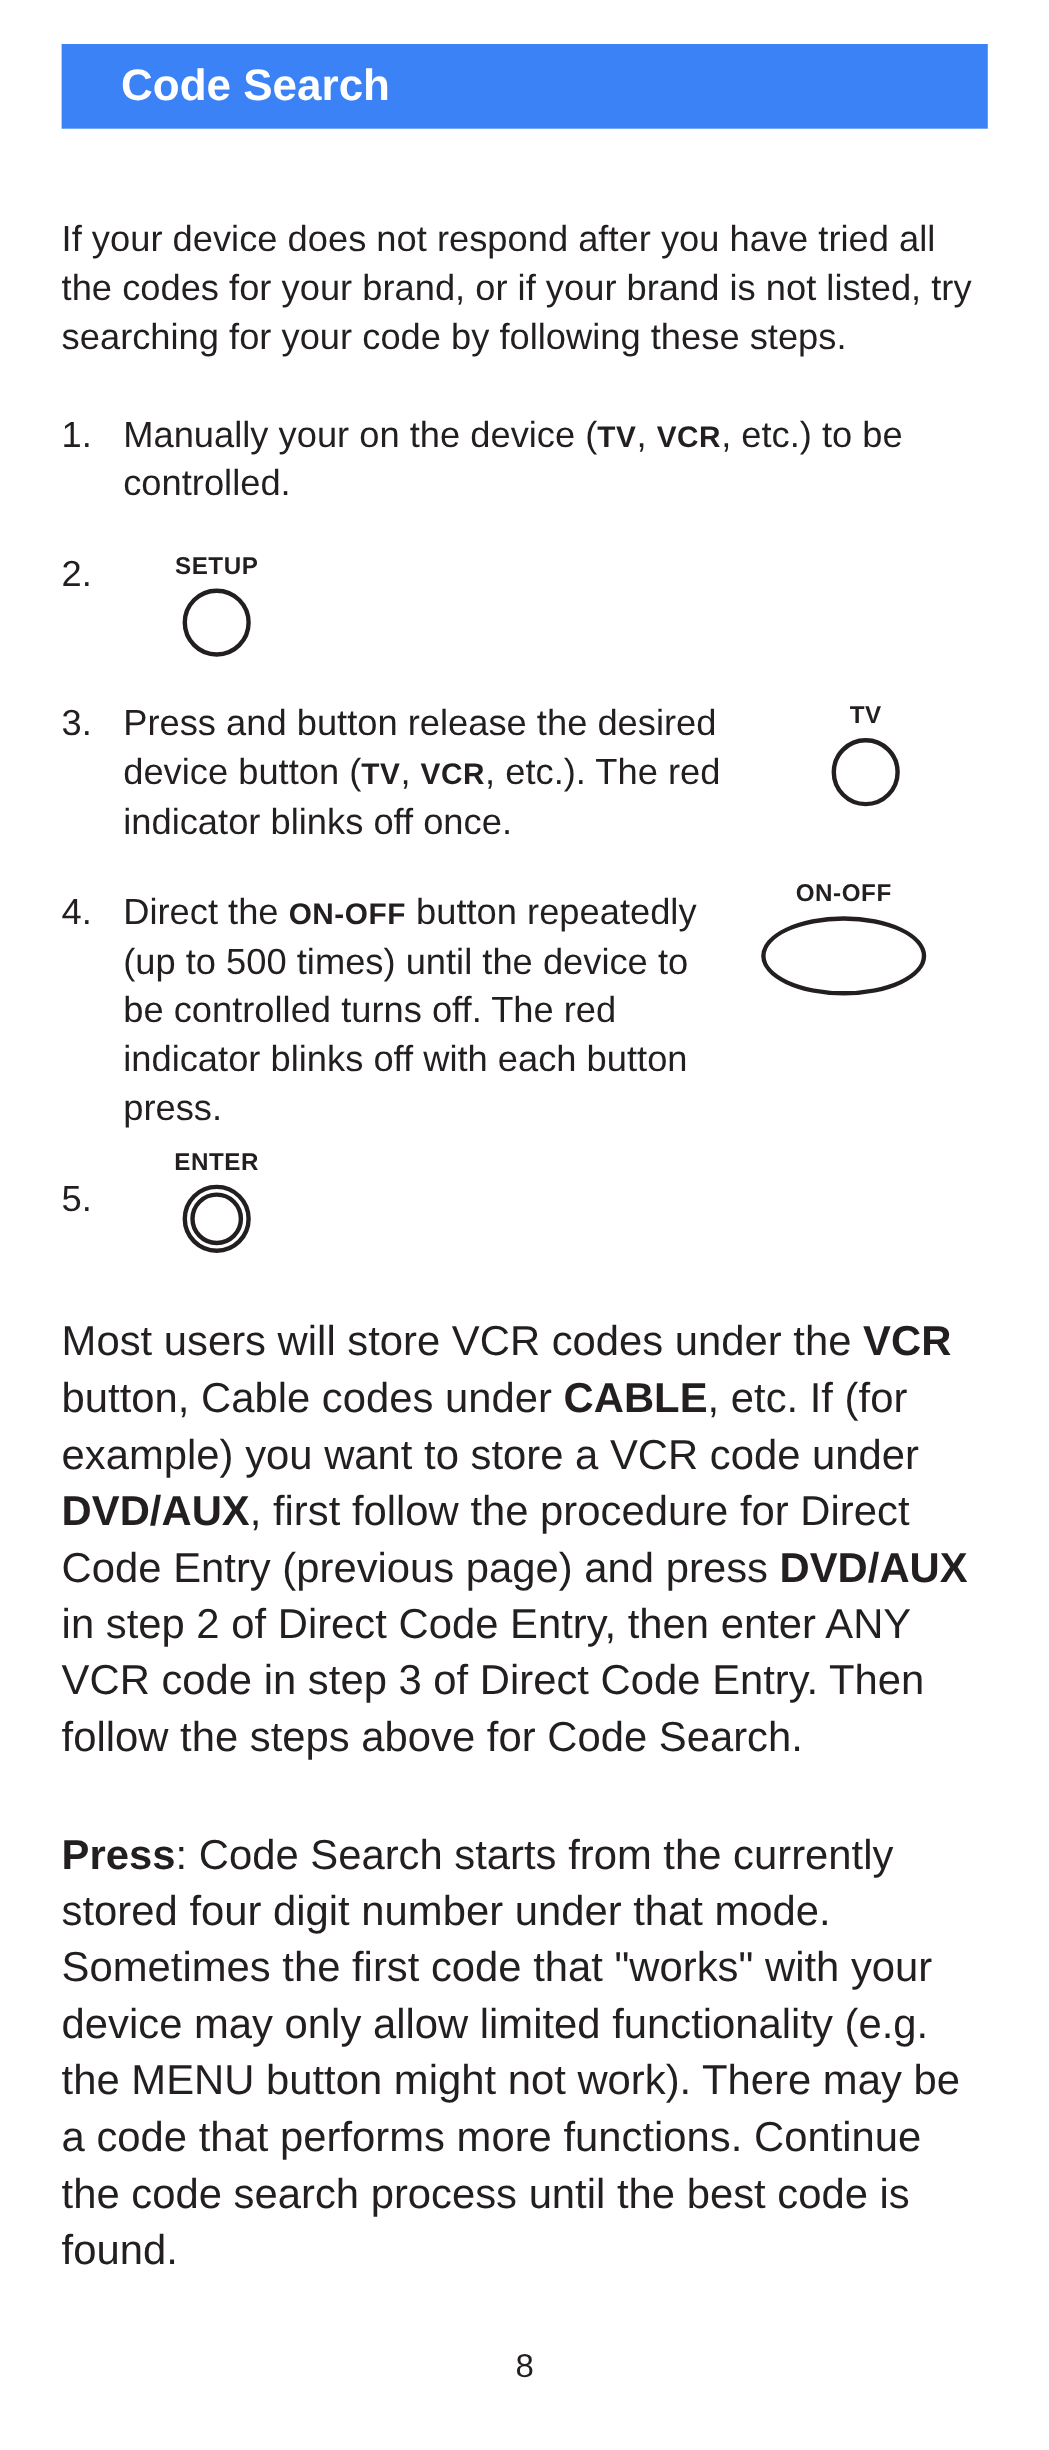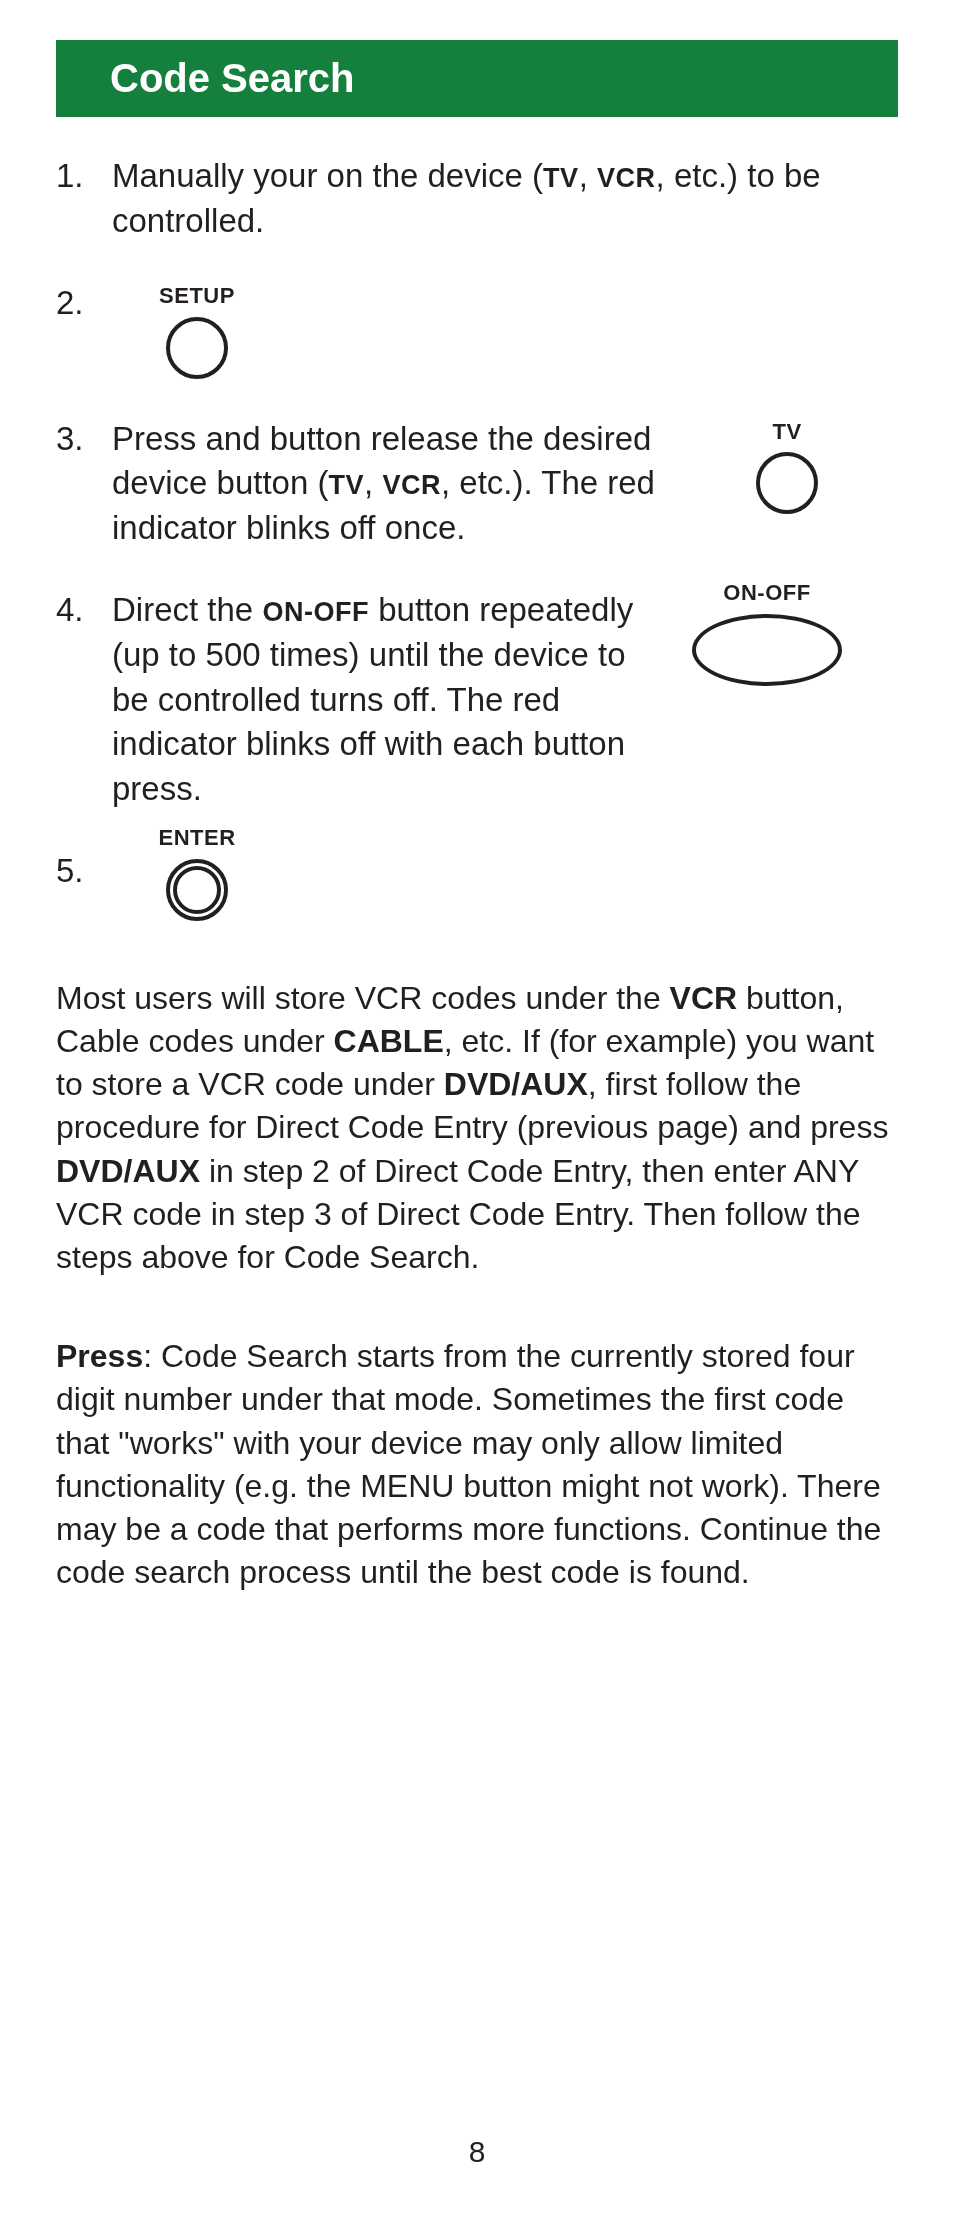--- a/index.html
+++ b/index.html
@@ -1,40 +1,41 @@
 <!DOCTYPE html>
 <html><head>
 <meta charset="utf-8">
 <style>
   * { box-sizing: border-box; margin: 0; padding: 0; }
   html, body { width: 954px; background: #fff; font-family: Arial, Helvetica, sans-serif; color: #231f20; }
   .page { width: 954px; min-height: 2227px; padding: 40px 56px 60px 56px; position: relative; }
-  .title-bar { background: #15803d; color: #fff; padding: 16px 0 16px 54px; font-size: 40px; font-weight: bold; margin-bottom: 37px; }
+  .title-bar { background: #3b82f6; color: #fff; padding: 16px 0 16px 54px; font-size: 40px; font-weight: bold; margin-bottom: 78px; }
   .intro { font-size: 33px; line-height: 1.35; margin-bottom: 44px; }
   ol.steps { list-style: none; counter-reset: step; }
   ol.steps > li { counter-increment: step; position: relative; padding-left: 56px; font-size: 33px; line-height: 1.35; margin-bottom: 38px; display: flex; align-items: flex-start; }
   ol.steps > li::before { content: counter(step) "."; position: absolute; left: 0; top: 0; }
   .step-text { flex: 1; padding-right: 14px; }
   .step-side { width: 170px; flex-shrink: 0; display: flex; flex-direction: column; align-items: center; gap: 6px; }
   .btn-label { font-size: 22px; font-weight: bold; letter-spacing: 0.5px; }
   .circle-btn { width: 62px; height: 62px; border: 4px solid #231f20; border-radius: 50%; background: #fff; }
   .oval-btn { width: 150px; height: 72px; border: 4px solid #231f20; border-radius: 50% / 50%; background: #fff; }
   .enter-btn { width: 62px; height: 62px; border: 4px solid #231f20; border-radius: 50%; background: #fff; display: flex; align-items: center; justify-content: center; }
   .enter-ring-mid { width: 48px; height: 48px; border: 4px solid #231f20; border-radius: 50%; display:flex; align-items:center; justify-content:center; }
   .smallcap { font-size: 0.82em; font-weight: bold; letter-spacing: 0.5px; }
-  .para { font-size: 32px; line-height: 1.35; margin-top: 56px; }
+  .para { font-size: 38px; line-height: 1.35; margin-top: 56px; }
   .page-num { position: absolute; bottom: 58px; left: 0; right: 0; text-align: center; font-size: 30px; }
 </style>
 </head>
 <body>
 
 <div class="page">
 
   <div class="title-bar">Code Search</div>
 
+  <p class="intro">If your device does not respond after you have tried all the codes for your brand, or if your brand is not listed, try searching for your code by following these steps.</p>
 
   <ol class="steps">
 
     <li>
       <div class="step-text">
         <span>Manually your on the device (</span><span class="smallcap">TV</span><span>, </span><span class="smallcap">VCR</span><span>, etc.) to be controlled.</span>
       </div>
     </li>
 
     <li>

